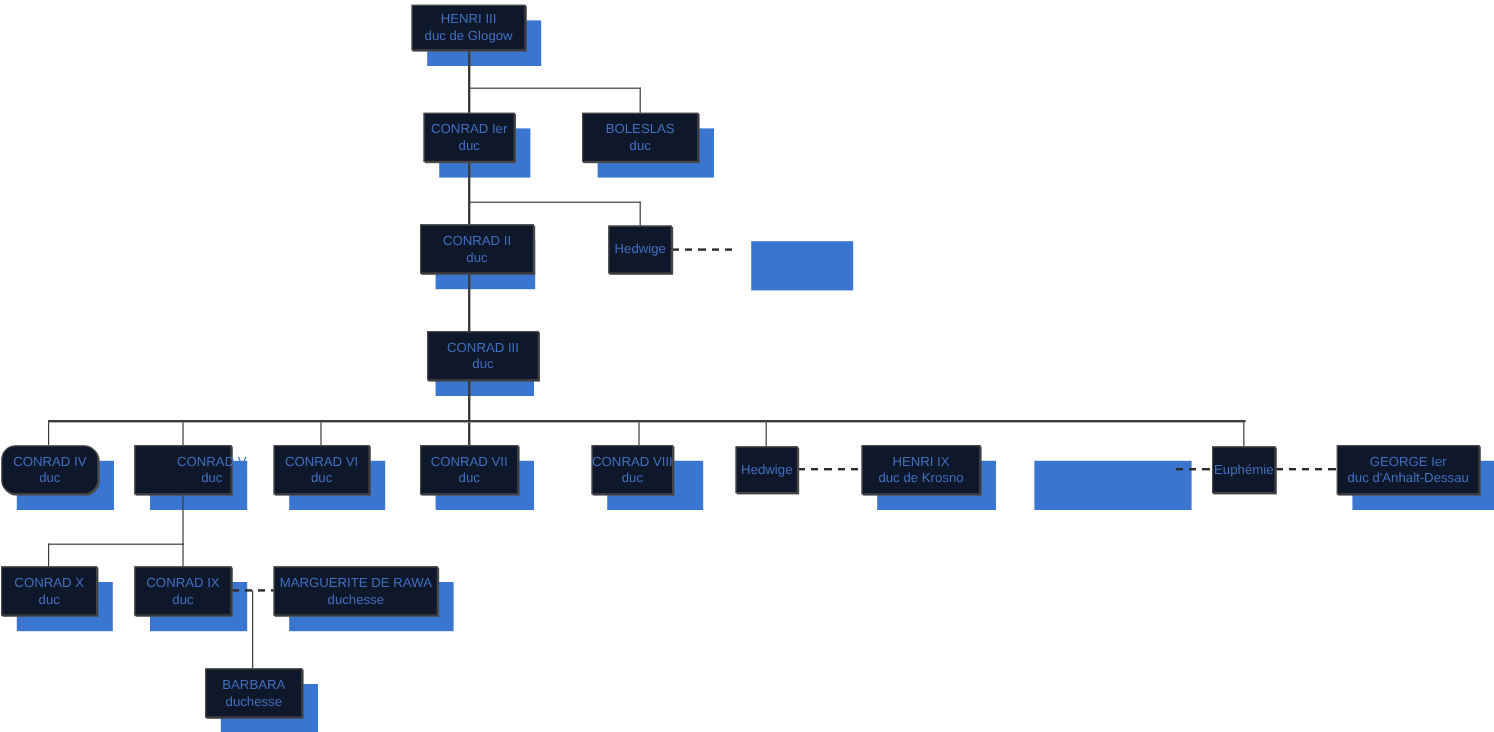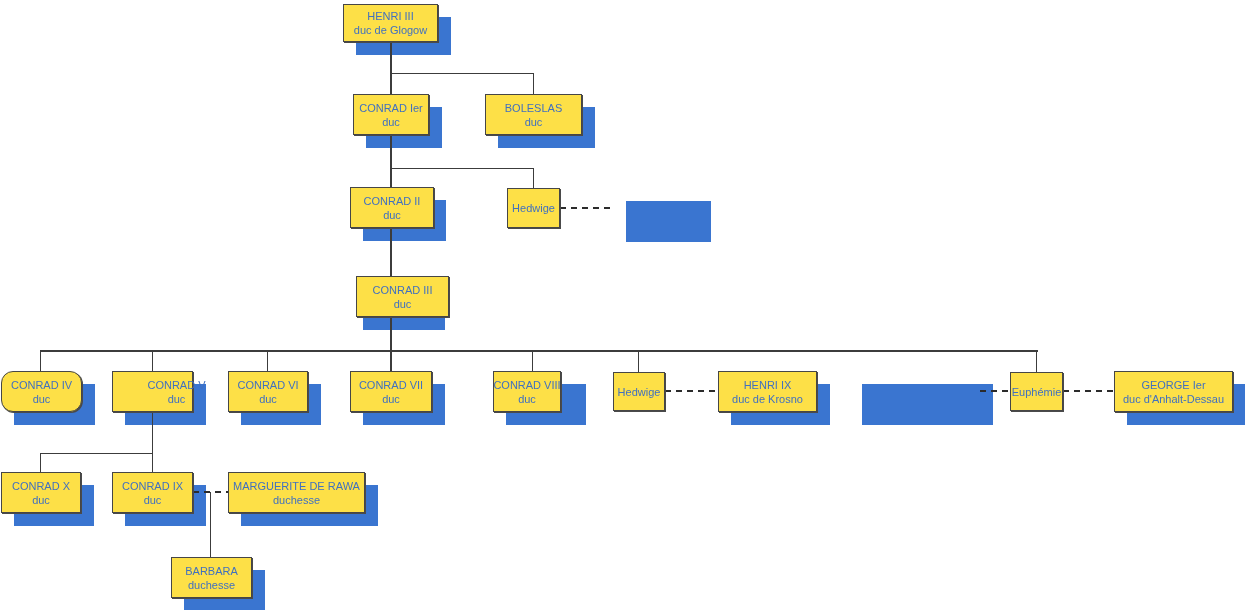--- a/index.html
+++ b/index.html
@@ -12,21 +12,21 @@
     position: relative;
     width: 1245px;
     height: 610px;
     background: #ffffff;
     overflow: hidden;
   }
   .node {
     position: absolute;
     z-index: 3;
     box-sizing: border-box;
-    background: #fde047;
+    background: #0f172a;
     border: 1px solid #464646;
     box-shadow: 1px 1px 0 #4a4a4a;
     display: flex;
     flex-direction: column;
     align-items: center;
     justify-content: center;
     text-align: center;
     color: #4070c0;
     font-size: 11px;
     line-height: 14px;
@@ -65,21 +65,21 @@
     <div class="node" style="left: 353px; top: 94px; width: 76px; height: 41px;">
       <span class="node-name">CONRAD Ier</span>
       <span class="node-title">duc</span>
     </div>
     <div class="node-shadow" style="left: 498px; top: 107px; width: 97px; height: 41px;"></div>
     <div class="node" style="left: 485px; top: 94px; width: 97px; height: 41px;">
       <span class="node-name">BOLESLAS</span>
       <span class="node-title">duc</span>
     </div>
     <div class="node-shadow" style="left: 363px; top: 200px; width: 83px; height: 41px;"></div>
-    <div class="node" style="left: 350px; top: 187px; width: 84px; height: 41px;">
+    <div class="node" style="left: 350px; top: 187px; width: 95px; height: 41px;">
       <span class="node-name">CONRAD II</span>
       <span class="node-title">duc</span>
     </div>
     <div class="node" style="left: 507px; top: 188px; width: 53px; height: 40px;">
       <span class="node-name">Hedwige</span>
     </div>
     <div class="node-shadow" style="left: 626px; top: 201px; width: 85px; height: 41px;"></div>
     <div class="node-shadow" style="left: 363px; top: 289px; width: 82px; height: 41px;"></div>
     <div class="node" style="left: 356px; top: 276px; width: 93px; height: 41px;">
       <span class="node-name">CONRAD III</span>

